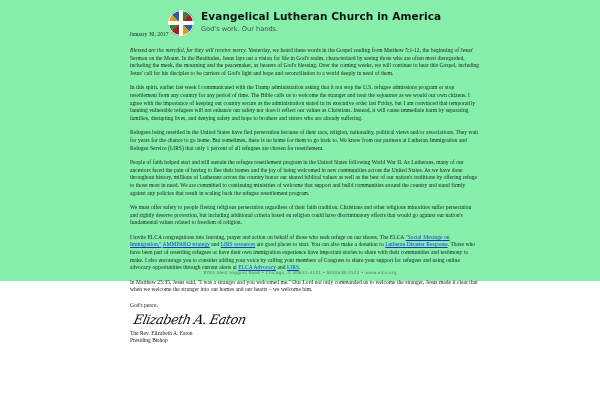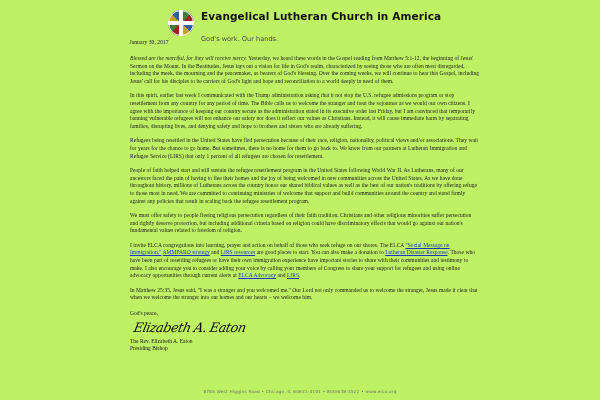--- a/index.html
+++ b/index.html
@@ -10,22 +10,22 @@
   body {
     width: 600px;
     height: 400px;
     overflow: hidden;
     font-family: "Liberation Serif", serif;
     color: #1a1a1a;
   }
   .page {
     position: relative;
     width: 600px;
-    height: 400px;
-    background: #bef264;
+    height: 281px;
+    background: #86efac;
     box-sizing: border-box;
   }
 
   
   .letterhead {
     display: flex;
     align-items: flex-start;
     padding: 9px 0 0 168px;
   }
   .logo {
@@ -87,21 +87,21 @@
     letter-spacing: 0.1px;
     color: #111111;
     line-height: 13px;
     white-space: nowrap;
   }
   .tagline {
     font-family: "DejaVu Sans", sans-serif;
     font-size: 6.6px;
     color: #4a4a4a;
     line-height: 10px;
-    margin-top: 11px;
+    margin-top: 1px;
     white-space: nowrap;
   }
 
   
   .content {
     padding: 0 120px 0 130px;
   }
   .date {
     font-size: 5.6px;
     line-height: 8px;

